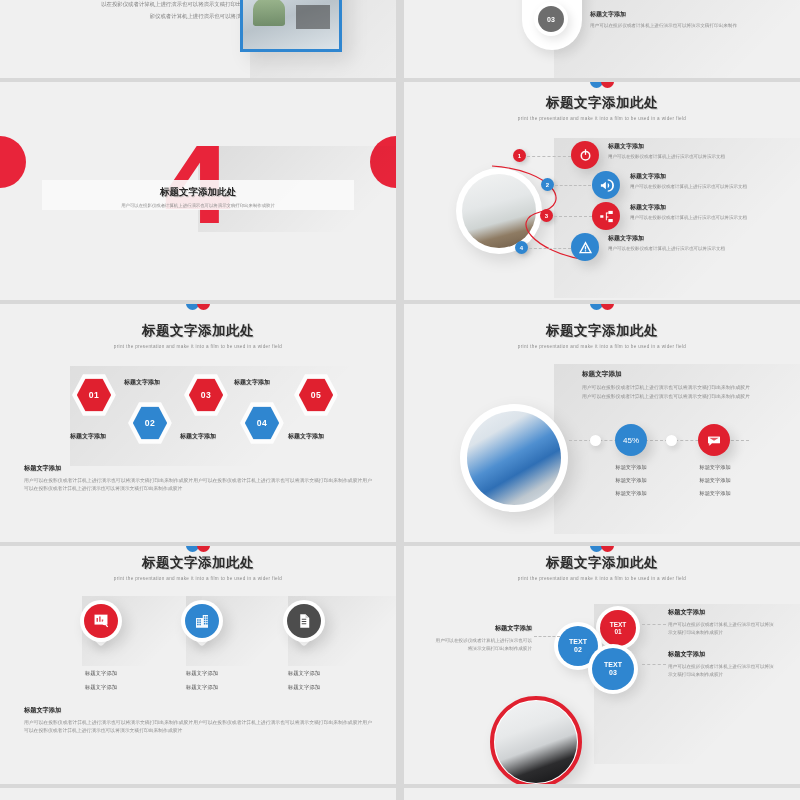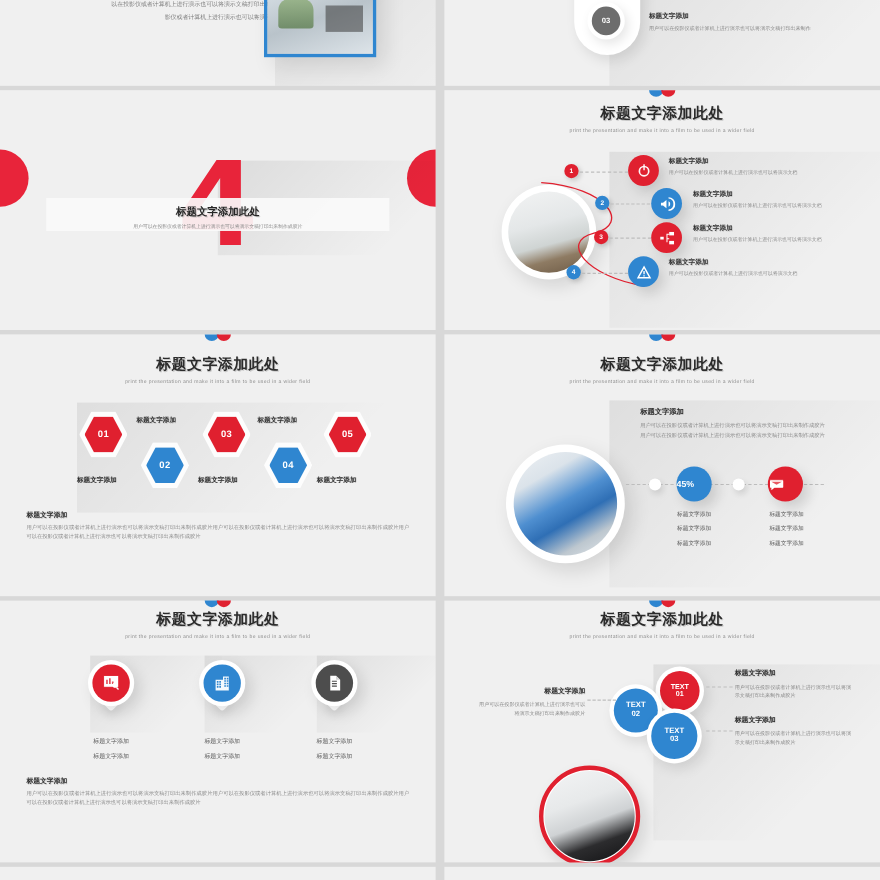--- a/index.html
+++ b/index.html
@@ -154,22 +154,22 @@
   .sF .photoCircle2 i{
     display:block;width:94px;height:94px;border-radius:50%;
     background:linear-gradient(150deg,#eef1f4 0%,#dbe3ea 25%,#4f8fd0 48%,#2f6fb5 62%,#bdc7cf 80%,#e7ebee 100%);
   }
   .sF .txtTop{position:absolute;left:178px;top:66px;width:170px;}
   .sF .txtTop .h{font-size:6.6px;font-weight:bold;color:#2e2e2e;text-shadow:.6px .6px 0 rgba(185,185,185,.6);}
   .sF .txtTop .p{font-size:4.8px;color:#8b8b8b;line-height:8.6px;margin-top:5px;}
   .smalldot{position:absolute;width:11px;height:11px;border-radius:50%;background:#fff;
     box-shadow:2px 3px 6px rgba(0,0,0,.12);}
   .statCircle{position:absolute;width:32px;height:32px;border-radius:50%;
-    display:flex;align-items:center;color:#fff;
-    font-size:8px;font-weight:bold;box-shadow:5px 6px 12px rgba(0,0,0,.14);}
+    display:flex;align-items:center;justify-content:center;color:#fff;
+    font-size:8px;font-weight:normal;box-shadow:5px 6px 12px rgba(0,0,0,.14);}
   .statList{position:absolute;text-align:center;}
   .statList div{font-size:5.2px;color:#555;margin-bottom:6px;}
 
   
   .pin{position:absolute;width:42px;height:56px;}
   .pinBody{
     position:absolute;left:0;top:0;width:42px;height:42px;border-radius:50%;
     background:#fff;box-shadow:5px 6px 14px rgba(0,0,0,.12);
   }
   .pinTail{

